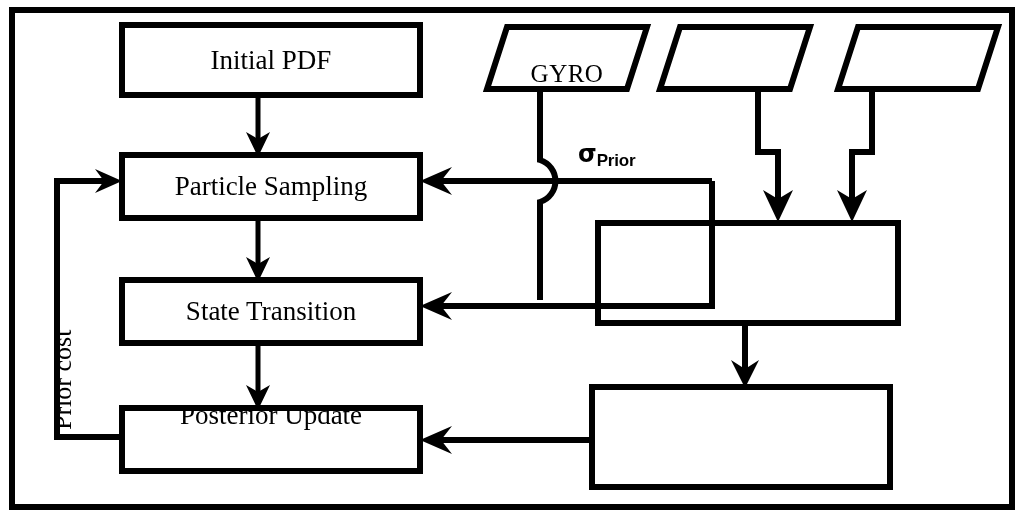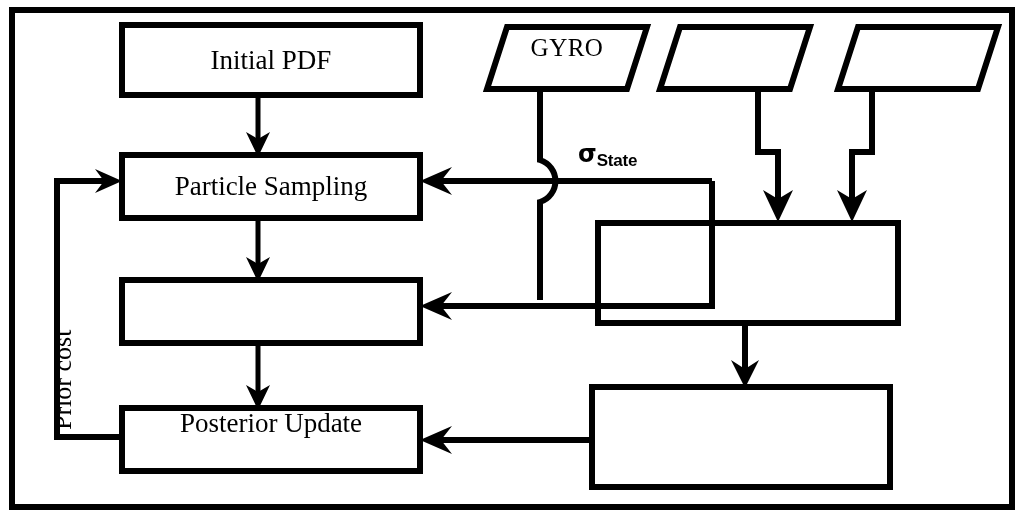--- a/index.html
+++ b/index.html
@@ -147,30 +147,31 @@
     </g>
 
     <g>
       <line x1="592" y1="440" x2="440" y2="440" stroke="#000000" stroke-width="6"></line>
       <polygon points="420,440 452,426 441,440 452,454" fill="#000000"></polygon>
     </g>
   </svg>
 
   <div class="node-label proc-label" style="left:122px; top:25px; width:298px; height:70px;">Initial PDF</div>
 
-  <div class="node-label io-label" style="left:487px; top:17px; width:160px; height:62px;">GYRO</div>
+  <div class="node-label io-label" style="left:487px; top:43px; width:160px; height:62px;">GYRO</div>
 
 
 
   <div class="node-label proc-label" style="left:122px; top:155px; width:298px; height:63px;">Particle Sampling</div>
 
+  <div class="node-label proc-label" style="left:122px; top:280px; width:298px; height:63px;">State Transition</div>
 
-  <div class="node-label proc-label" style="left:122px; top:392px; width:298px; height:63px;">Posterior Update</div>
+  <div class="node-label proc-label" style="left:122px; top:384px; width:298px; height:63px;">Posterior Update</div>
 
 
 
   <div class="edge-label" style="left:578px; top:140px;">
-    <span class="sig">σ</span><span class="sub">State</span>
+    <span class="sig">σ</span><span class="sub">Prior</span>
   </div>
 
   <div class="vert-label" style="left:48px; top:430px;">Prior cost</div>
 
 </div>
 
 </body></html>

